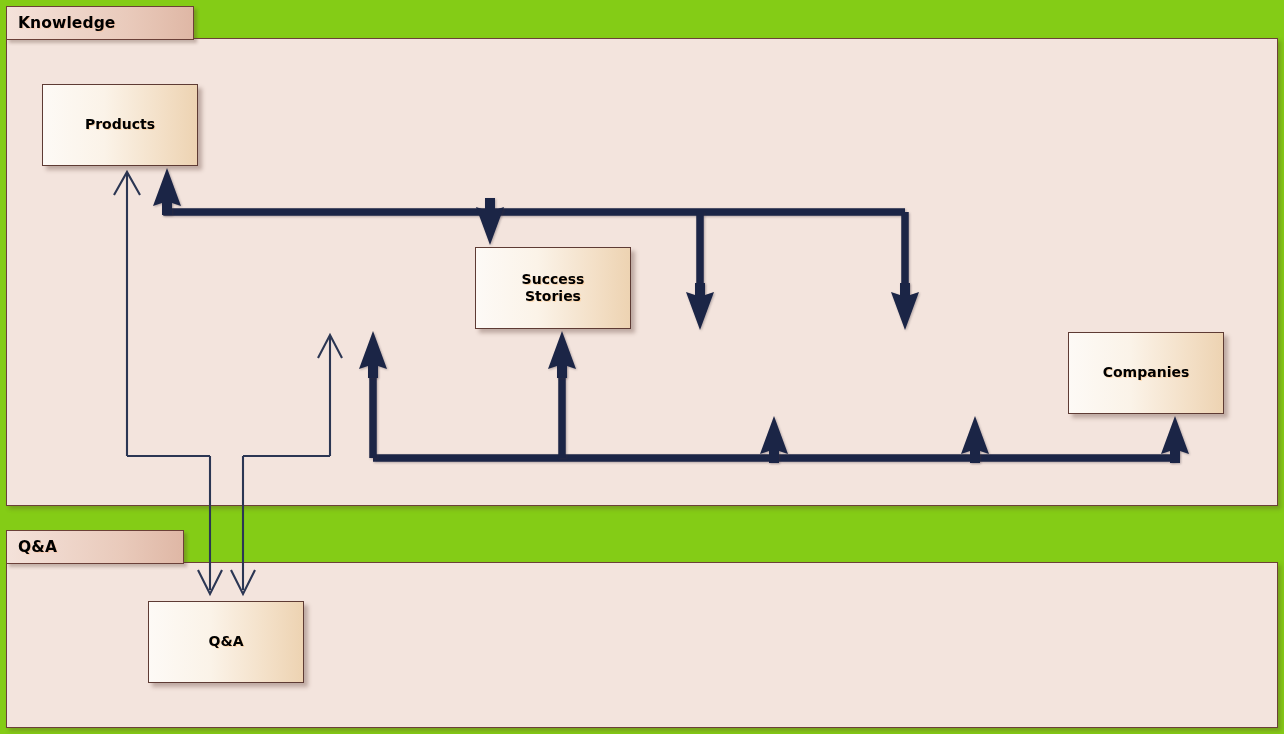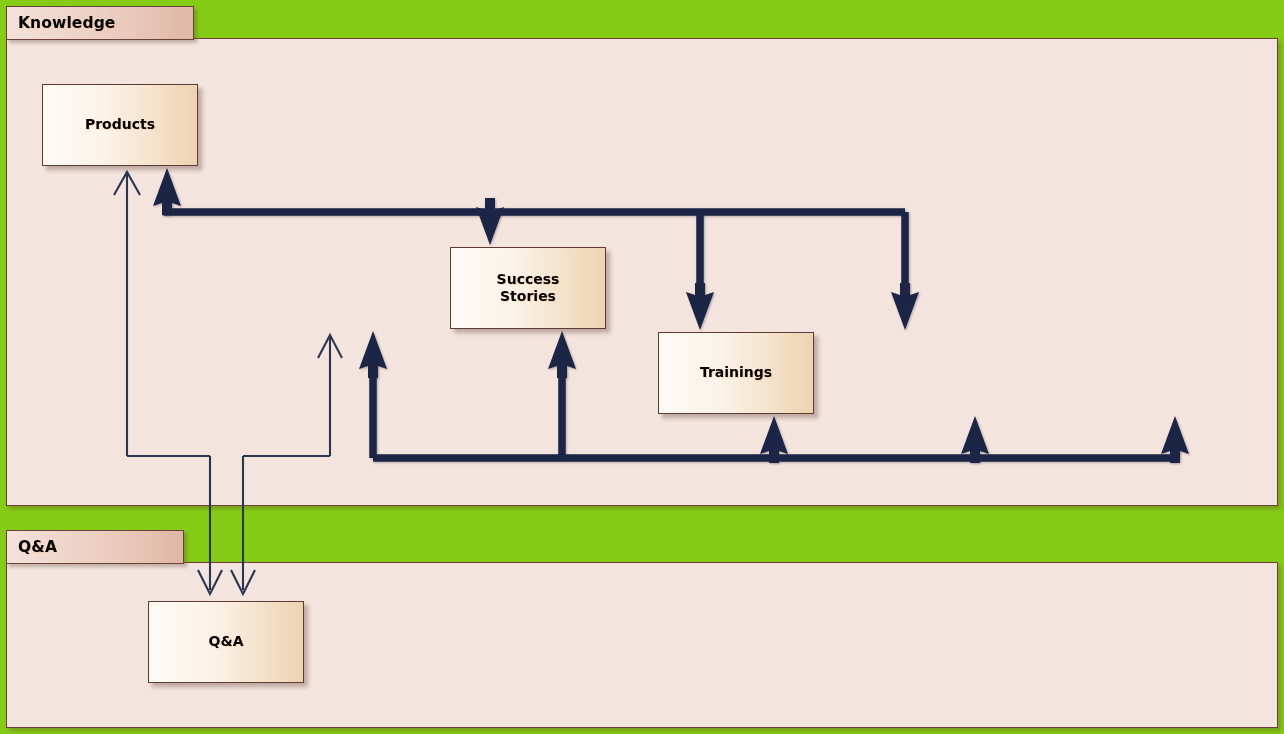--- a/index.html
+++ b/index.html
@@ -146,26 +146,26 @@
       <path class="thin-head" d="M 318 358 L 330 335 L 342 358"></path>
       <path class="thin-line" d="M 330 456 L 243 456"></path>
       <path class="thin-line" d="M 243 456 L 243 590"></path>
       <path class="thin-head" d="M 231 570 L 243 594 L 255 570"></path>
     </g>
   </svg>
 
   <div class="node" id="node-products" style="left: 42px; top: 84px; width: 156px; height: 82px;">
     <span class="node-label">Products</span>
   </div>
-  <div class="node" id="node-success" style="left: 450px; top: 247px; width: 156px; height: 82px; justify-content: center;">
+  <div class="node" id="node-success" style="left: 475px; top: 247px; width: 156px; height: 82px; justify-content: center;">
     <span class="node-label">Success
 Stories</span>
   </div>
-  <div class="node" id="node-trainings" style="left: 658px; top: 332px; width: 156px; height: 82px;">
-    <span class="node-label">Trainings</span>
+  <div class="node" id="node-companies" style="left: 1068px; top: 332px; width: 156px; height: 82px;">
+    <span class="node-label">Companies</span>
   </div>
   <div class="node" id="node-qa" style="left: 148px; top: 601px; width: 156px; height: 82px;">
     <span class="node-label">Q&amp;A</span>
   </div>
 
   <svg class="links links-thick">
 
     <g>
       <path class="thick-line" d="M 167 190 L 167 212 L 905 212"></path>
 

